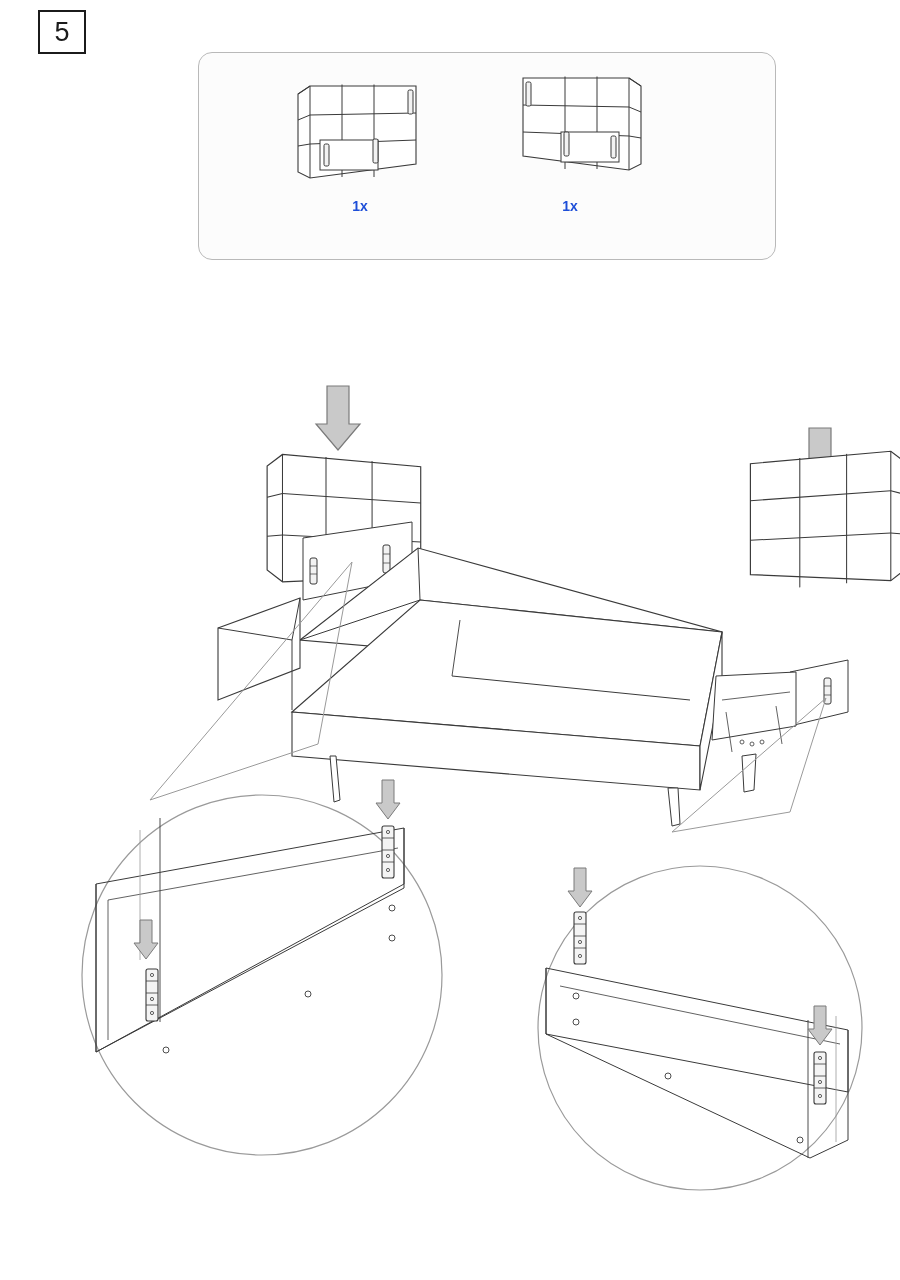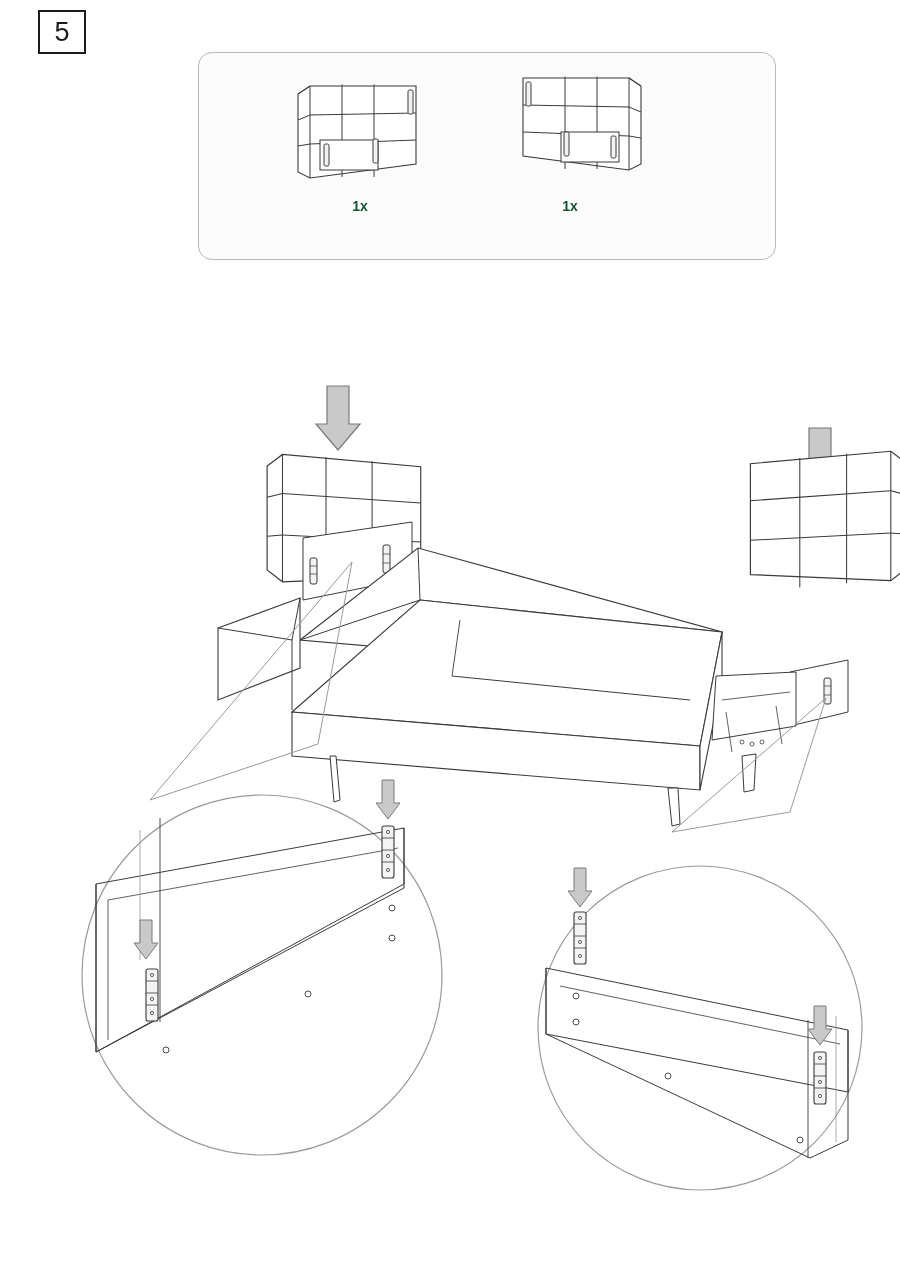--- a/index.html
+++ b/index.html
@@ -46,21 +46,21 @@
     height: 208px;
     border: 1px solid #b9b9b9;
     border-radius: 14px;
     background: #fcfcfc;
     box-sizing: border-box;
   }
   .qty-label {
     position: absolute;
     font-size: 14px;
     font-weight: bold;
-    color: #14532d;
+    color: #1d4ed8;
     text-align: center;
     width: 60px;
   }
   .qty-a { left: 330px; top: 198px; }
   .qty-b { left: 540px; top: 198px; }
 
   
   .main-art {
     position: absolute;
     left: 0;

